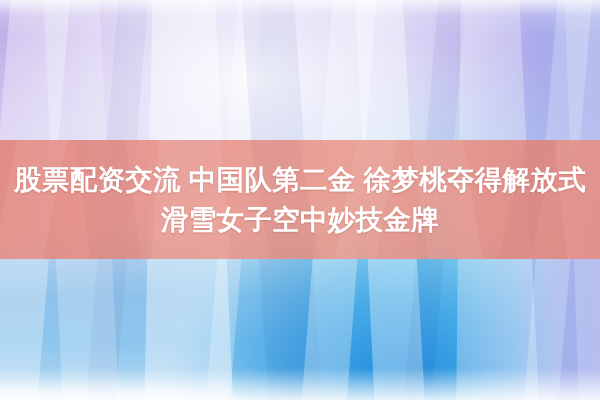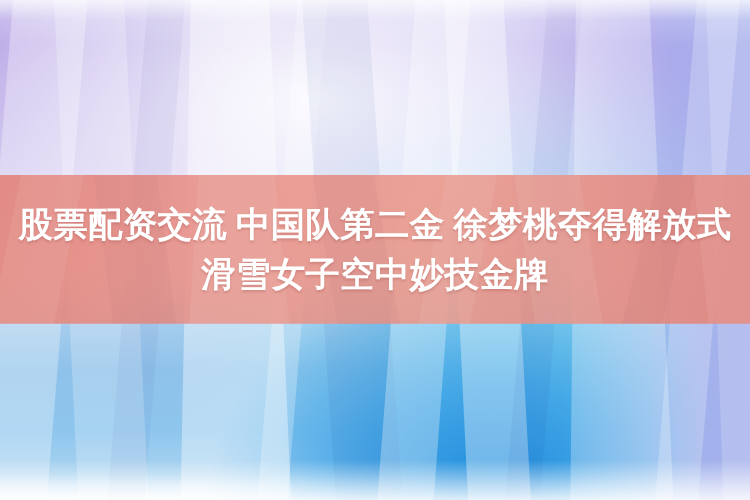--- a/index.html
+++ b/index.html
@@ -134,21 +134,21 @@
   .hb-shard.d {
     background: rgba(160,90,95,0.06);
   }
 
   .headline-text {
     position: relative;
     z-index: 3;
     width: 572px;
     text-align: center;
     color: #ffffff;
-    font-family: Liberation Serif, serif;
+    font-family: Liberation Sans, sans-serif;
     font-weight: bold;
     font-size: 27.5px;
     line-height: 40px;
     letter-spacing: 0.3px;
     text-shadow: 0 1px 2px rgba(150,70,65,0.28);
     white-space: pre-wrap;
     word-break: break-all;
   }
 
   

